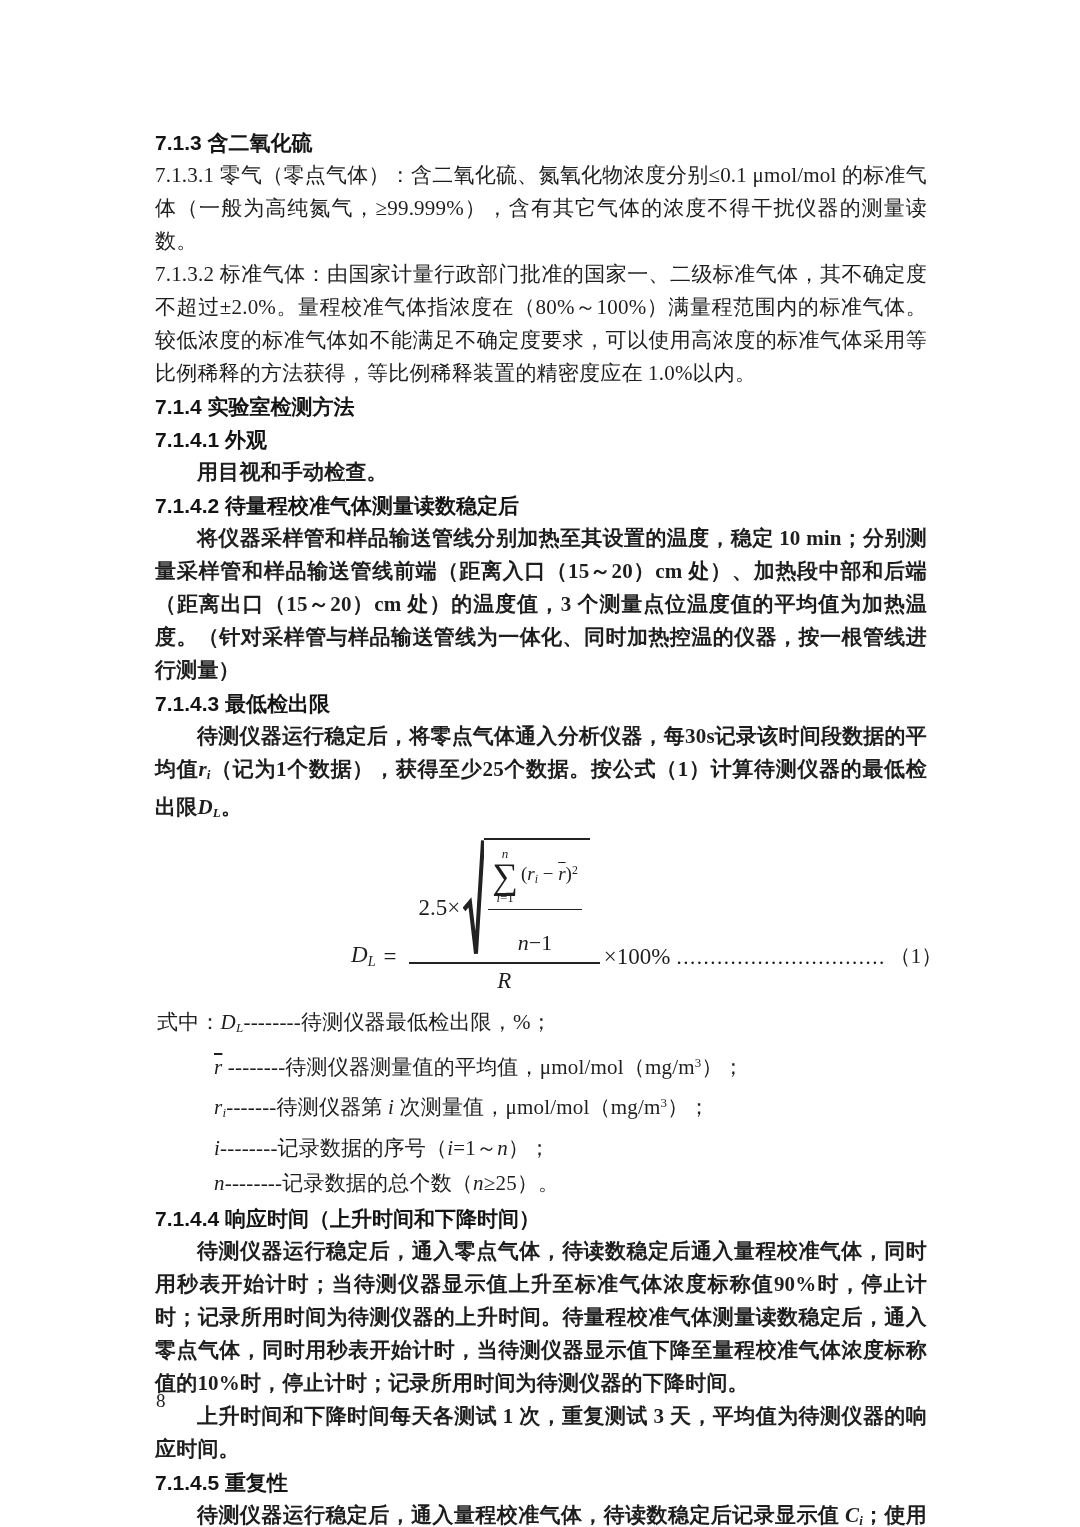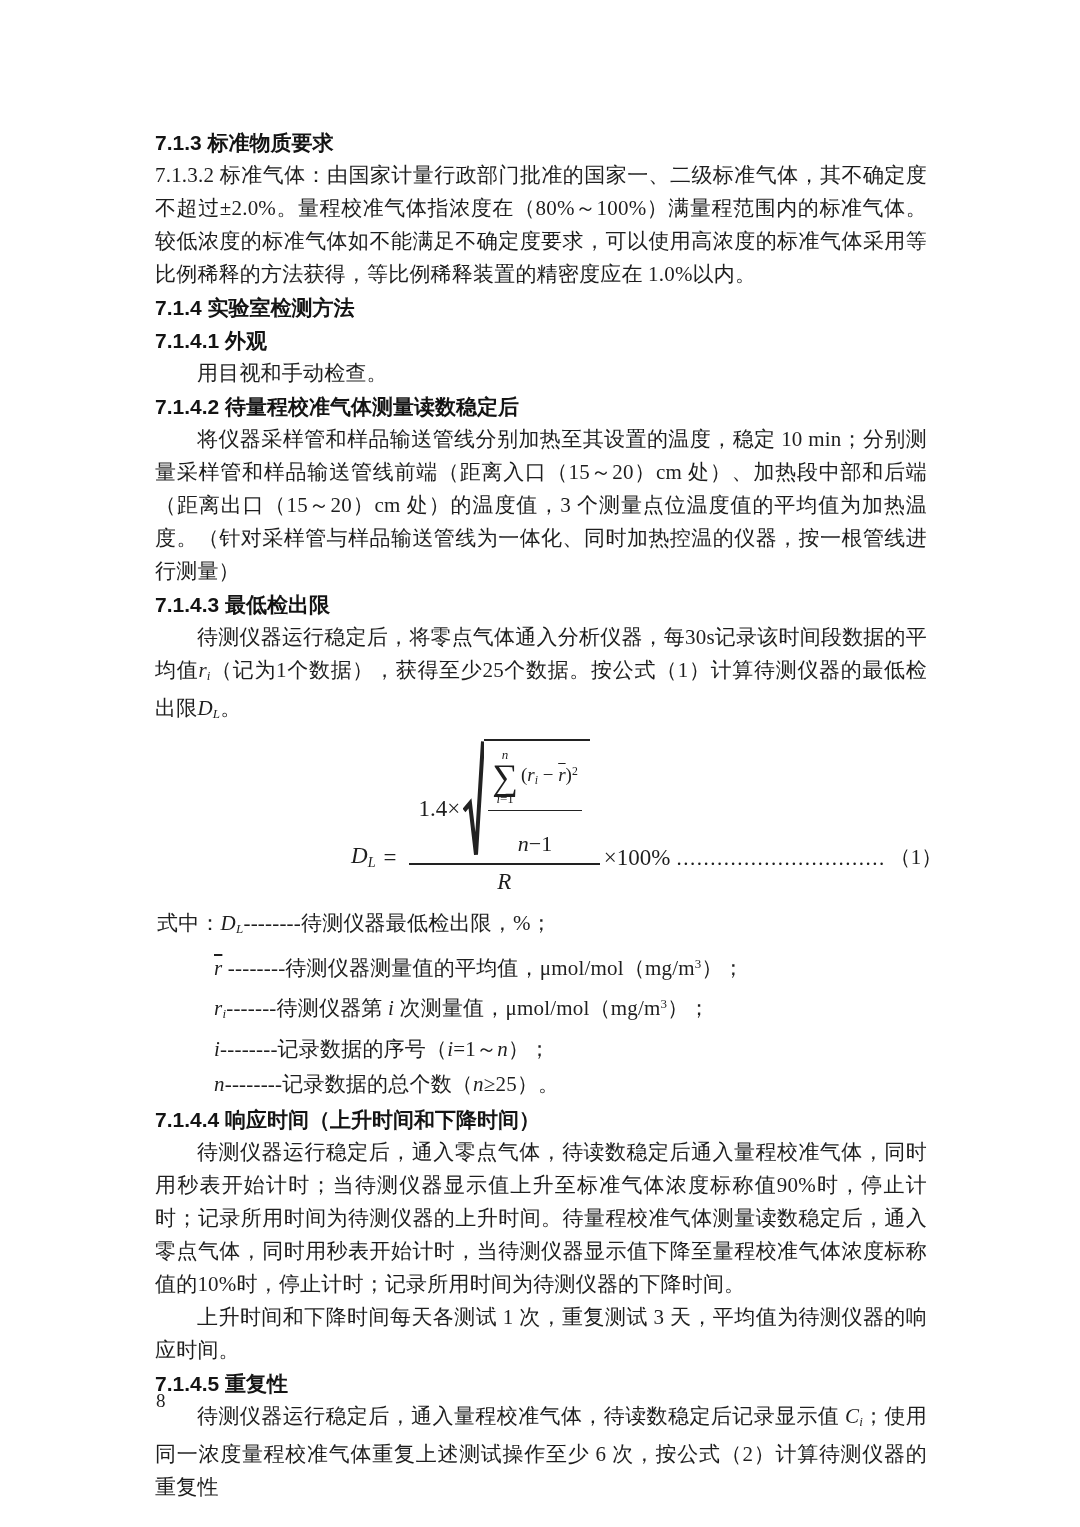--- a/index.html
+++ b/index.html
@@ -18,21 +18,21 @@
     left:155px; top:126px;
     width:772px;
   }
   .para {
     margin:0;
     font-size:21px;
     line-height:33px;
     text-align:justify;
     letter-spacing:0.2px;
   }
-  .para.indent { text-indent:2em; }
+  .para.indent { text-indent:2em;font-weight:bold; }
   .heading {
     margin:0;
     font-size:21px;
     line-height:33px;
     font-weight:700;
     font-family:"Liberation Sans","DejaVu Sans",sans-serif;
     color:#141414;
   }
   
   .seg-v  { font-style:italic; }
@@ -83,36 +83,37 @@
     position:absolute; left:156px; top:1390px;
     font-size:19px; color:#222;
   }
 </style>
 </head>
 <body>
 
 <div class="page">
   <div class="content">
 
-    <h3 class="heading">7.1.3 标准物质要求</h3>
+    <h3 class="heading">7.1.3 含二氧化硫</h3>
+    <p class="para"><span>7.1.3.1 零气（零点气体）：含二氧化硫、氮氧化物浓度分别≤0.1 μmol/mol 的标准气体（一般为高纯氮气，≥99.999%），含有其它气体的浓度不得干扰仪器的测量读数。</span></p>
     <p class="para"><span>7.1.3.2 标准气体：由国家计量行政部门批准的国家一、二级标准气体，其不确定度不超过±2.0%。量程校准气体指浓度在（80%～100%）满量程范围内的标准气体。较低浓度的标准气体如不能满足不确定度要求，可以使用高浓度的标准气体采用等比例稀释的方法获得，等比例稀释装置的精密度应在 1.0%以内。</span></p>
     <h3 class="heading">7.1.4 实验室检测方法</h3>
     <h3 class="heading">7.1.4.1 外观</h3>
     <p class="para indent"><span>用目视和手动检查。</span></p>
     <h3 class="heading">7.1.4.2 待量程校准气体测量读数稳定后</h3>
     <p class="para indent"><span>将仪器采样管和样品输送管线分别加热至其设置的温度，稳定 10 min；分别测量采样管和样品输送管线前端（距离入口（15～20）cm 处）、加热段中部和后端（距离出口（15～20）cm 处）的温度值，3 个测量点位温度值的平均值为加热温度。（针对采样管与样品输送管线为一体化、同时加热控温的仪器，按一根管线进行测量）</span></p>
     <h3 class="heading">7.1.4.3 最低检出限</h3>
     <p class="para indent"><span>待测仪器运行稳定后，将零点气体通入分析仪器，每30s记录该时间段数据的平均值</span><span class="seg-v">r</span><span class="seg-vs">i</span><span>（记为1个数据），获得至少25个数据。按公式（1）计算待测仪器的最低检出限</span><span class="seg-v">D</span><span class="seg-vs">L</span><span>。</span></p>
 
     <div class="formula-row">
       <span class="f-side"><span class="seg-v">D</span><span class="seg-vs">L</span></span>
       <span class="f-side f-eq">=</span>
       <span class="frac outer">
         <span class="num">
-          <span class="coef">1.4×</span>
+          <span class="coef">2.5×</span>
           <span class="sqrt">
             <svg class="rad-svg" viewBox="0 0 21 100" preserveAspectRatio="none" aria-hidden="true">
               <path d="M1,60 L7,54 L13,97 L20,2" fill="none" stroke="#222" stroke-width="4"></path>
             </svg>
             <span class="sqrt-content">
               <span class="frac inner">
                 <span class="num">
                   <span class="sum">
                     <span class="lim"><span class="seg-v">n</span></span>
                     <span class="sigma">∑</span>

